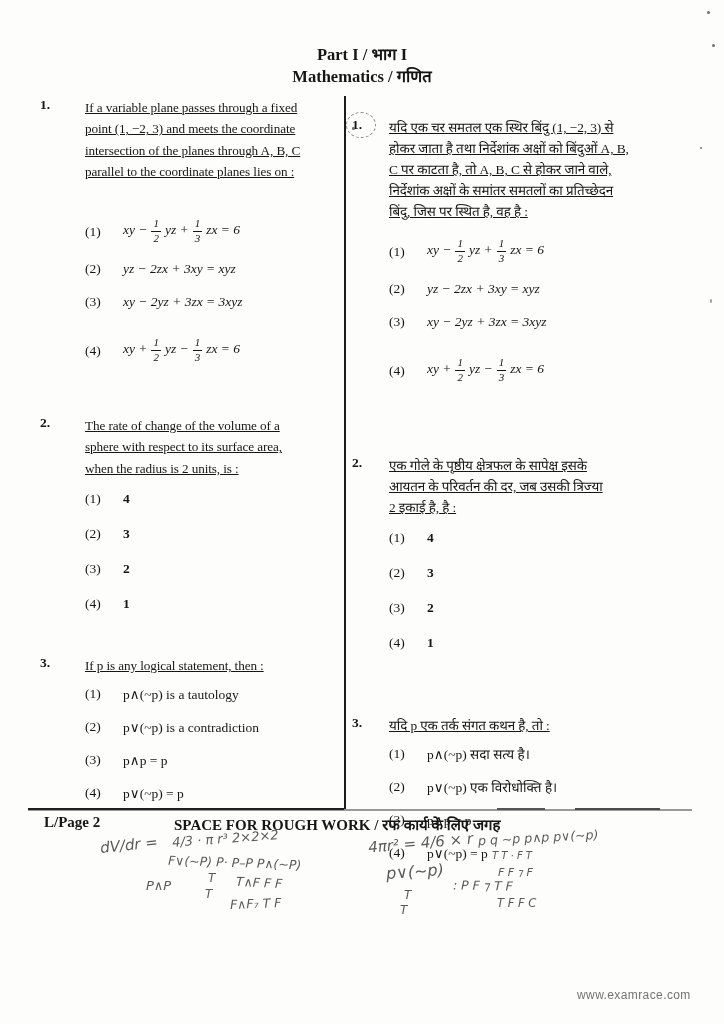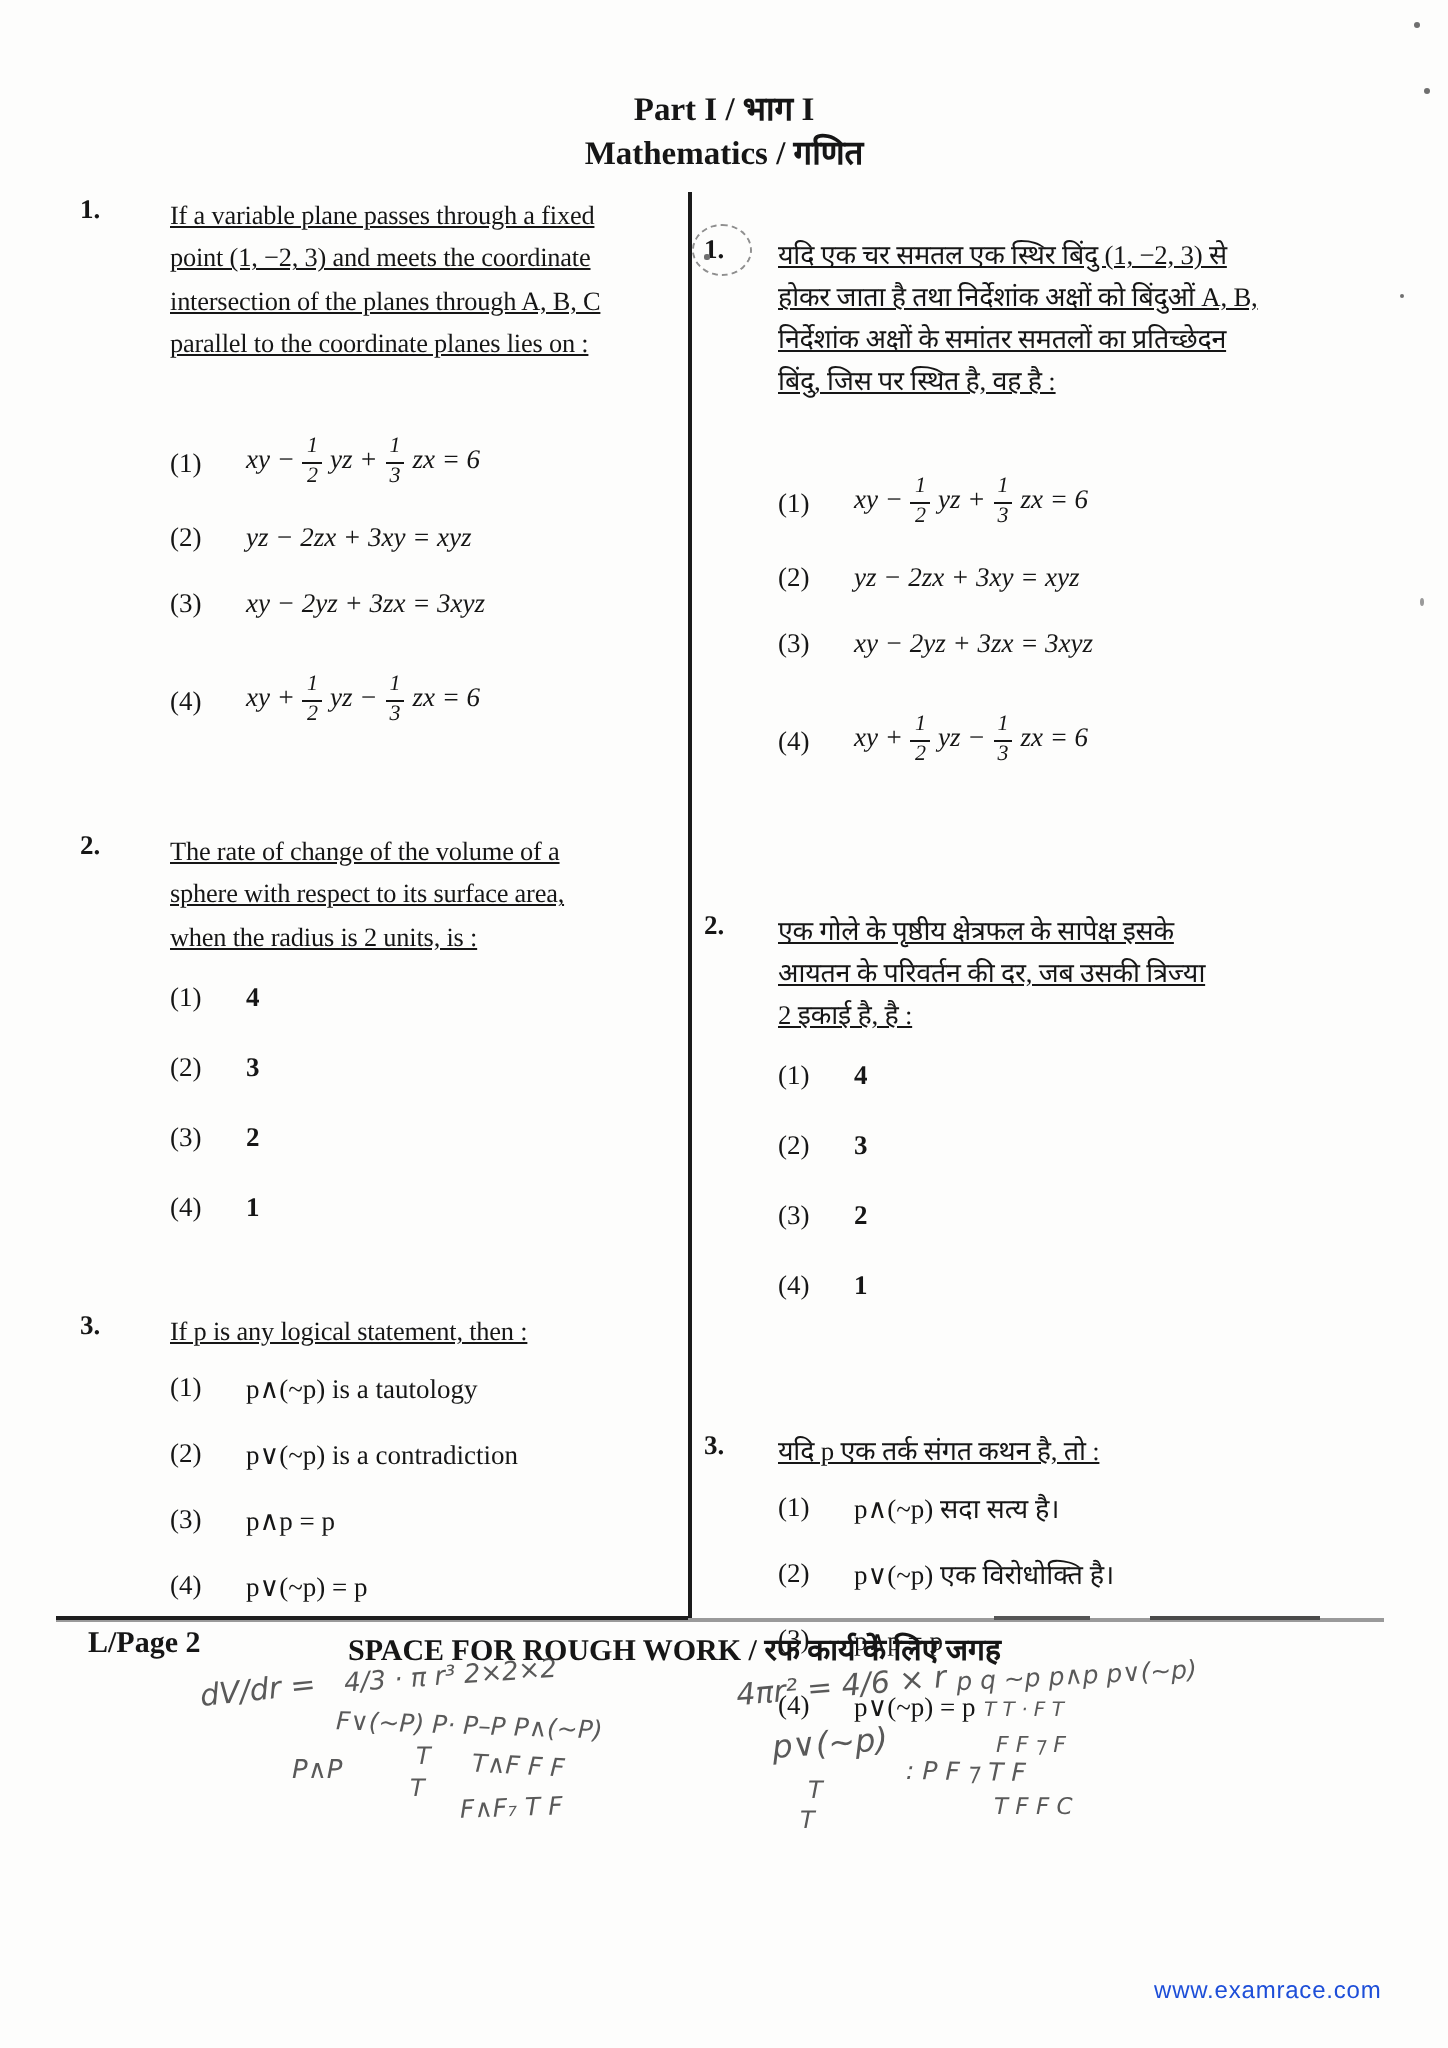--- a/index.html
+++ b/index.html
@@ -66,21 +66,21 @@
   .s9{left:478px;top:4px;font-size:12.5px;transform:rotate(-3deg);}
   .s10{left:492px;top:24px;font-size:10px;}
   .s11{left:498px;top:40px;font-size:11px;}
   .s12{left:386px;top:36px;font-size:16px;transform:rotate(-4deg);}
   .s13{left:404px;top:62px;font-size:12px;}
   .s14{left:400px;top:77px;font-size:12px;}
   .s15{left:453px;top:52px;font-size:12.5px;transform:rotate(1deg);}
   .s16{left:497px;top:70px;font-size:11.5px;}
   
   .watermark{position:absolute;left:577px;top:988px;font-family:"Liberation Sans",sans-serif;
-             font-size:12px;color:#1d4ed8;letter-spacing:.4px;}
+             font-size:12px;color:#737373;letter-spacing:.4px;}
   
   .speck{position:absolute;background:#6f6f6f;border-radius:50%;}
   .sp1{left:352px;top:127px;width:2.5px;height:2.5px;}
   .sp2{left:707px;top:11px;width:3px;height:3px;}
   .sp3{left:712px;top:44px;width:3px;height:3px;}
   .sp4{left:700px;top:147px;width:2px;height:2px;}
   .sp5{left:710px;top:299px;width:2px;height:4px;background:#9a9a9a;}
 </style>
 </head>
 <body>
@@ -196,20 +196,21 @@
   <div class="col col-hi">
 
     <div class="qblock qb1">
       <div class="qnum">
         <span class="qnum-circle"></span>
         <span>1.</span>
       </div>
       <div class="qtext">
         <div class="line">यदि एक चर समतल एक स्थिर बिंदु (1, −2, 3) से</div>
         <div class="line">होकर जाता है तथा निर्देशांक अक्षों को बिंदुओं A, B,</div>
+        <div class="line">C पर काटता है, तो A, B, C से होकर जाने वाले,</div>
         <div class="line">निर्देशांक अक्षों के समांतर समतलों का प्रतिच्छेदन</div>
         <div class="line">बिंदु, जिस पर स्थित है, वह है :</div>
       </div>
       <div class="q1-opts">
         <div class="opt opt-frac">
           <span class="label">(1)</span>
           <span class="math">
             <span>xy −</span><span class="frac">
                 <span class="num">1</span>
                 <span class="den">2</span>

